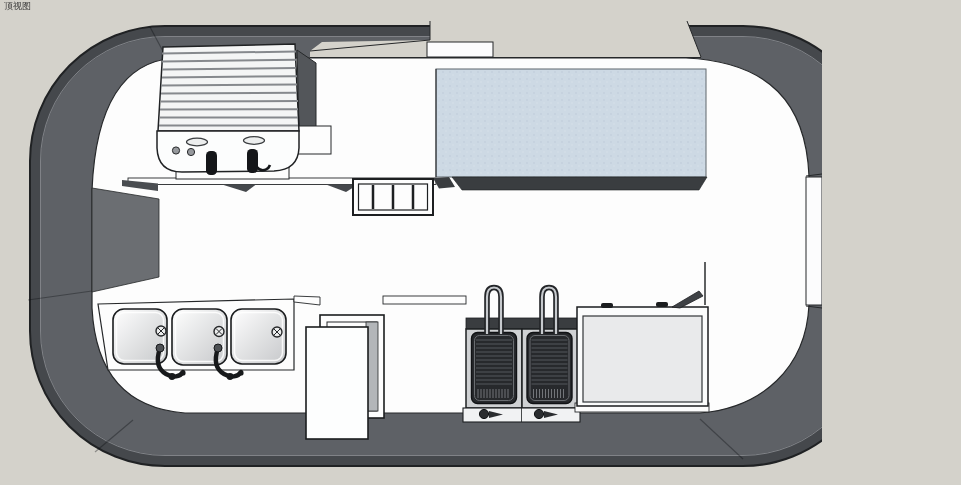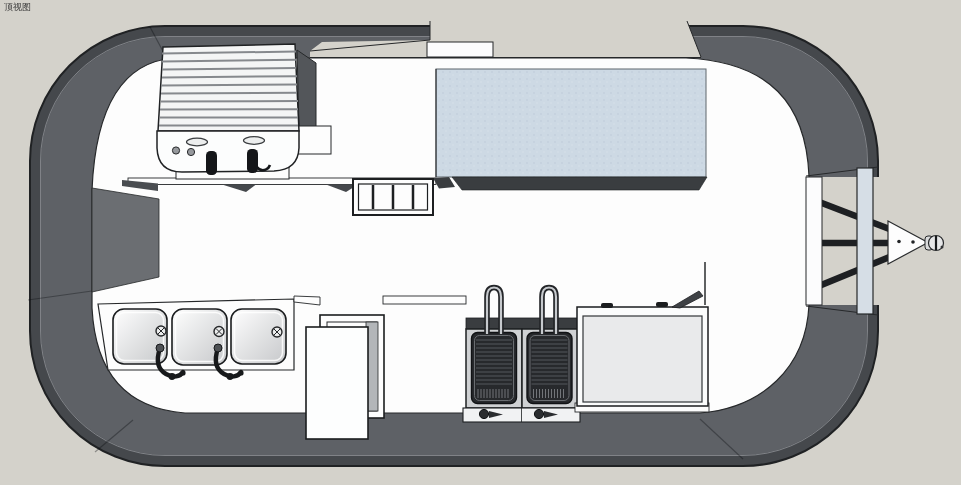--- a/index.html
+++ b/index.html
@@ -1,17 +1,17 @@
 <!DOCTYPE html>
 <html><head>
 <meta charset="utf-8">
 <style>
   html,body{margin:0;padding:0;background:#d4d2cb;}
-  .stage{position:relative;width:961px;height:485px;background:#d4d2cb;overflow:hidden;
-         font-family:Liberation Sans, sans-serif;}
+  .stage{position:relative;width:822px;height:485px;background:#d4d2cb;overflow:hidden;
+         font-family:Liberation Mono, monospace;}
   .view-label{position:absolute;left:4px;top:2px;font-size:9px;line-height:11px;color:#3b3b3b;}
   svg{position:absolute;left:0;top:0;}
 </style>
 </head>
 <body>
 
 <div class="stage">
   <svg width="961" height="485" viewBox="0 0 961 485">
     <defs>
       <linearGradient id="sinkGrad" x1="0" y1="0" x2="1" y2="1">

